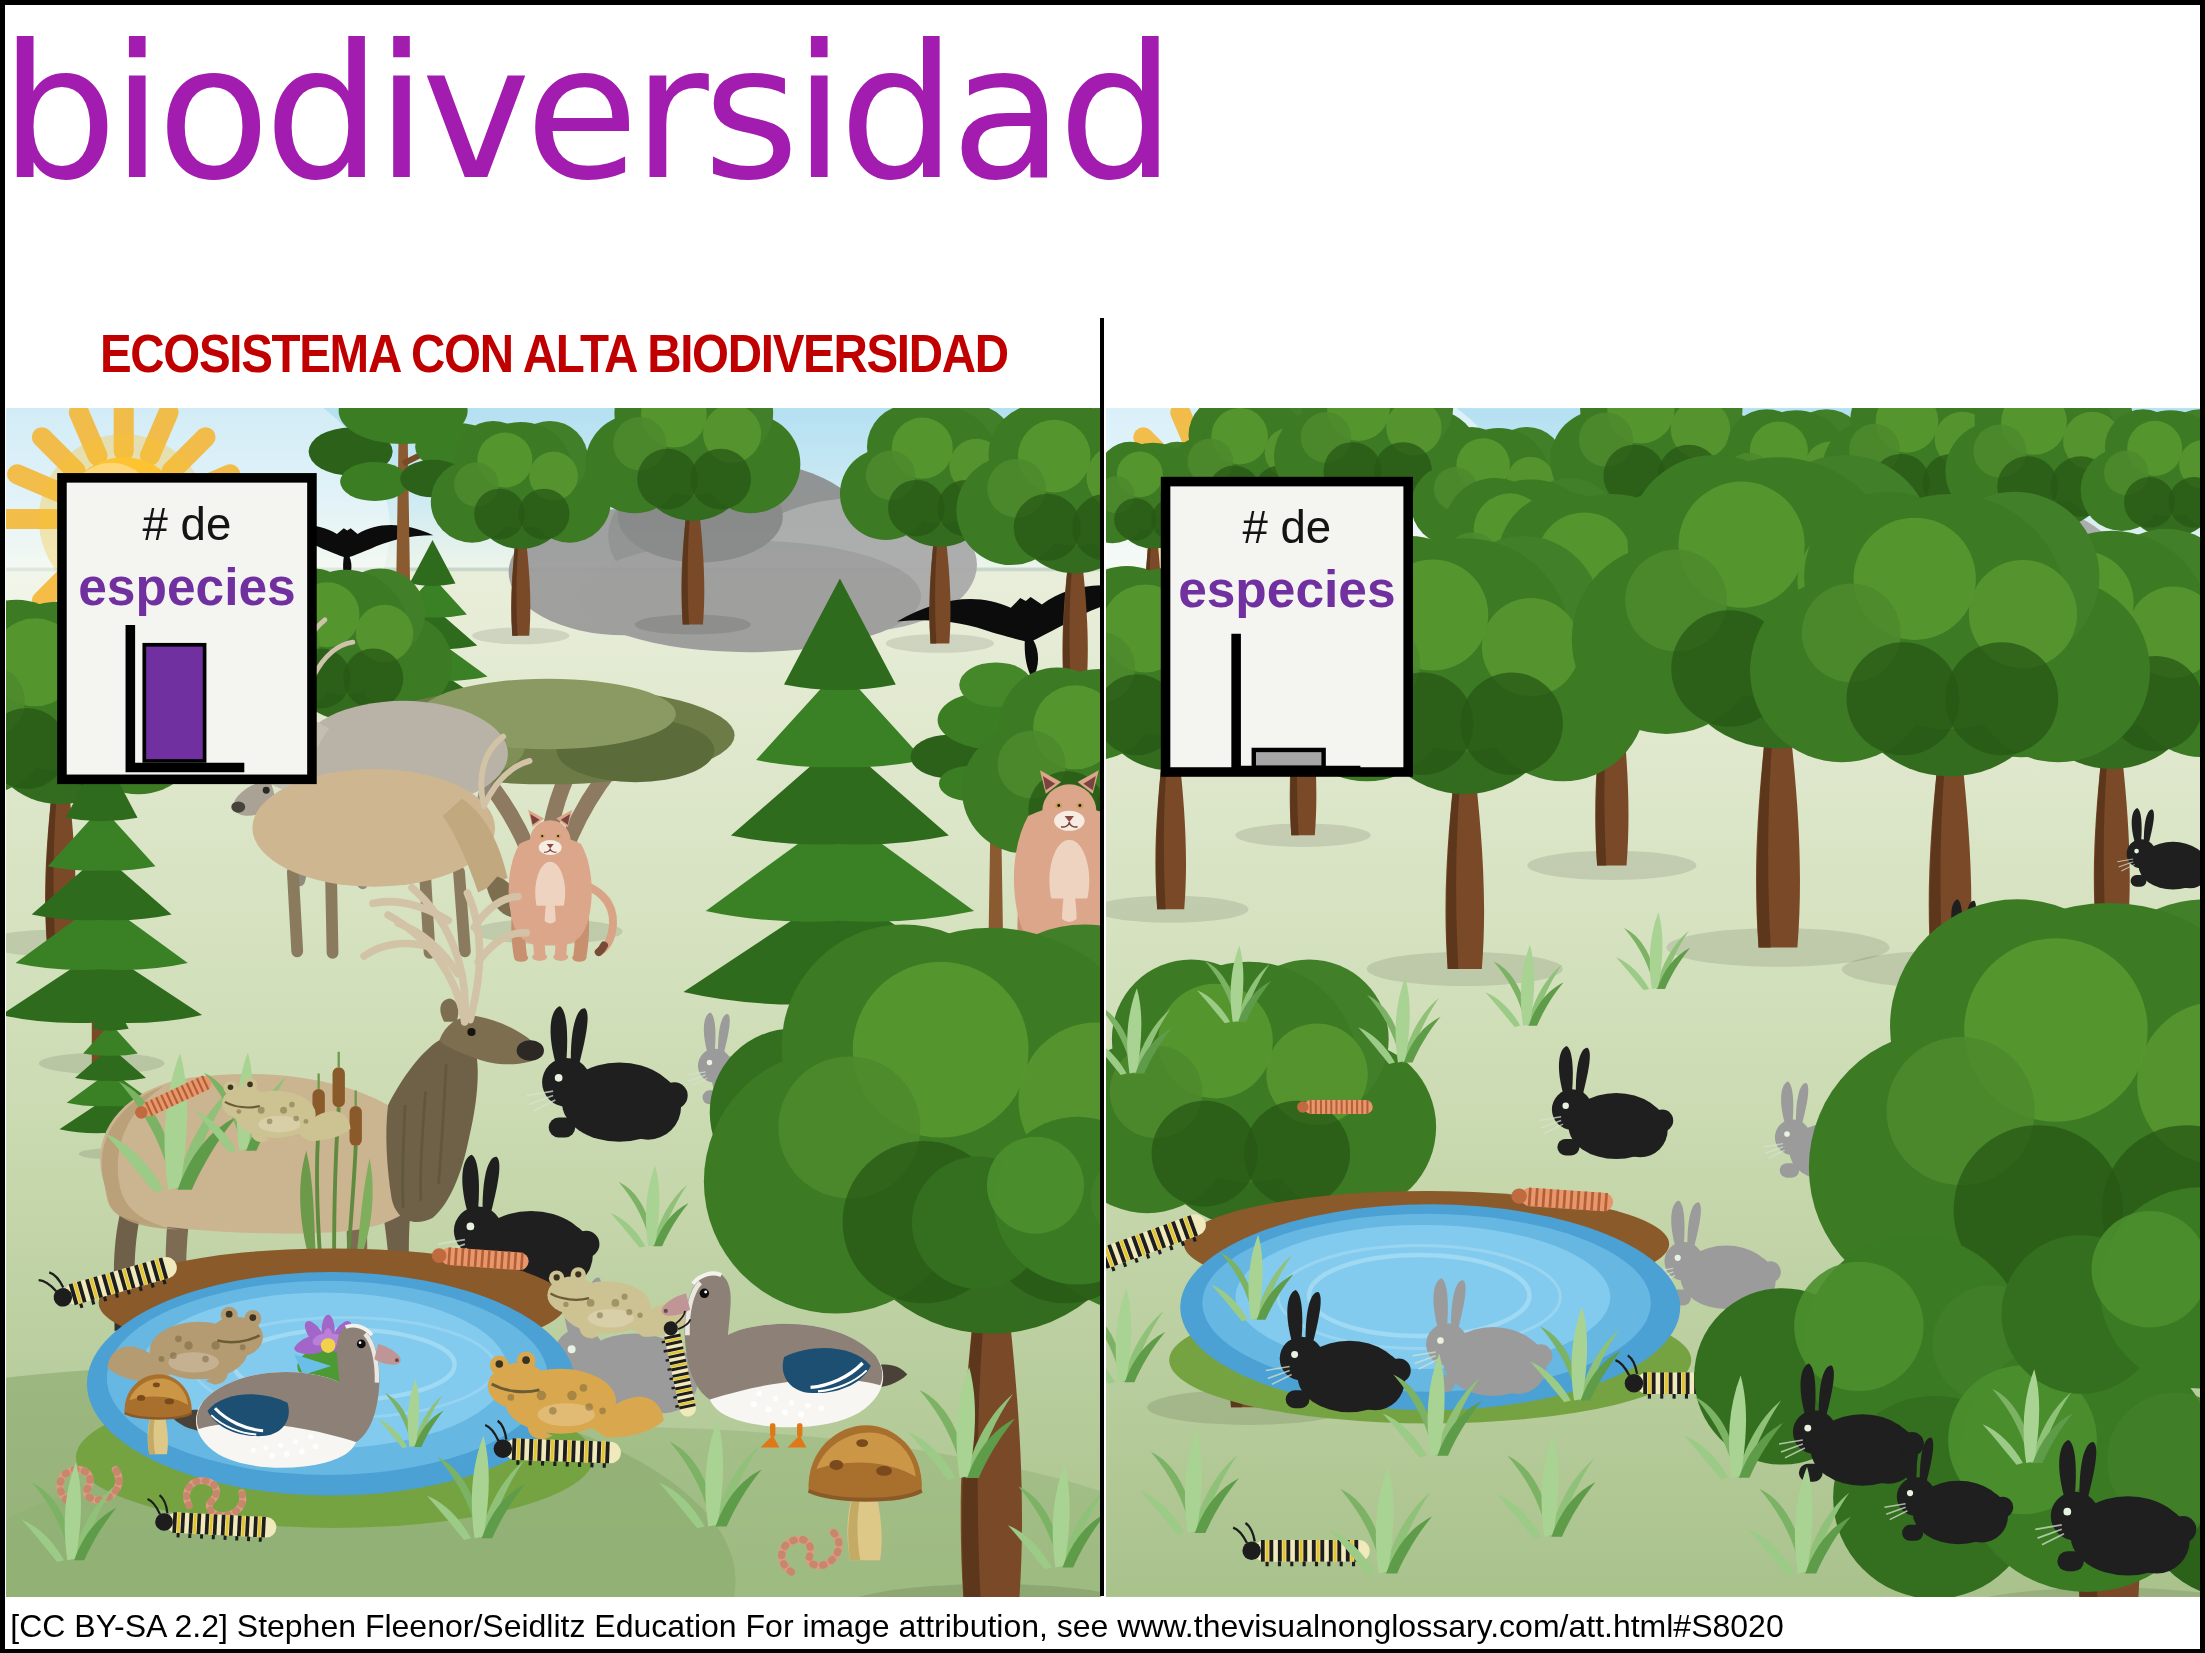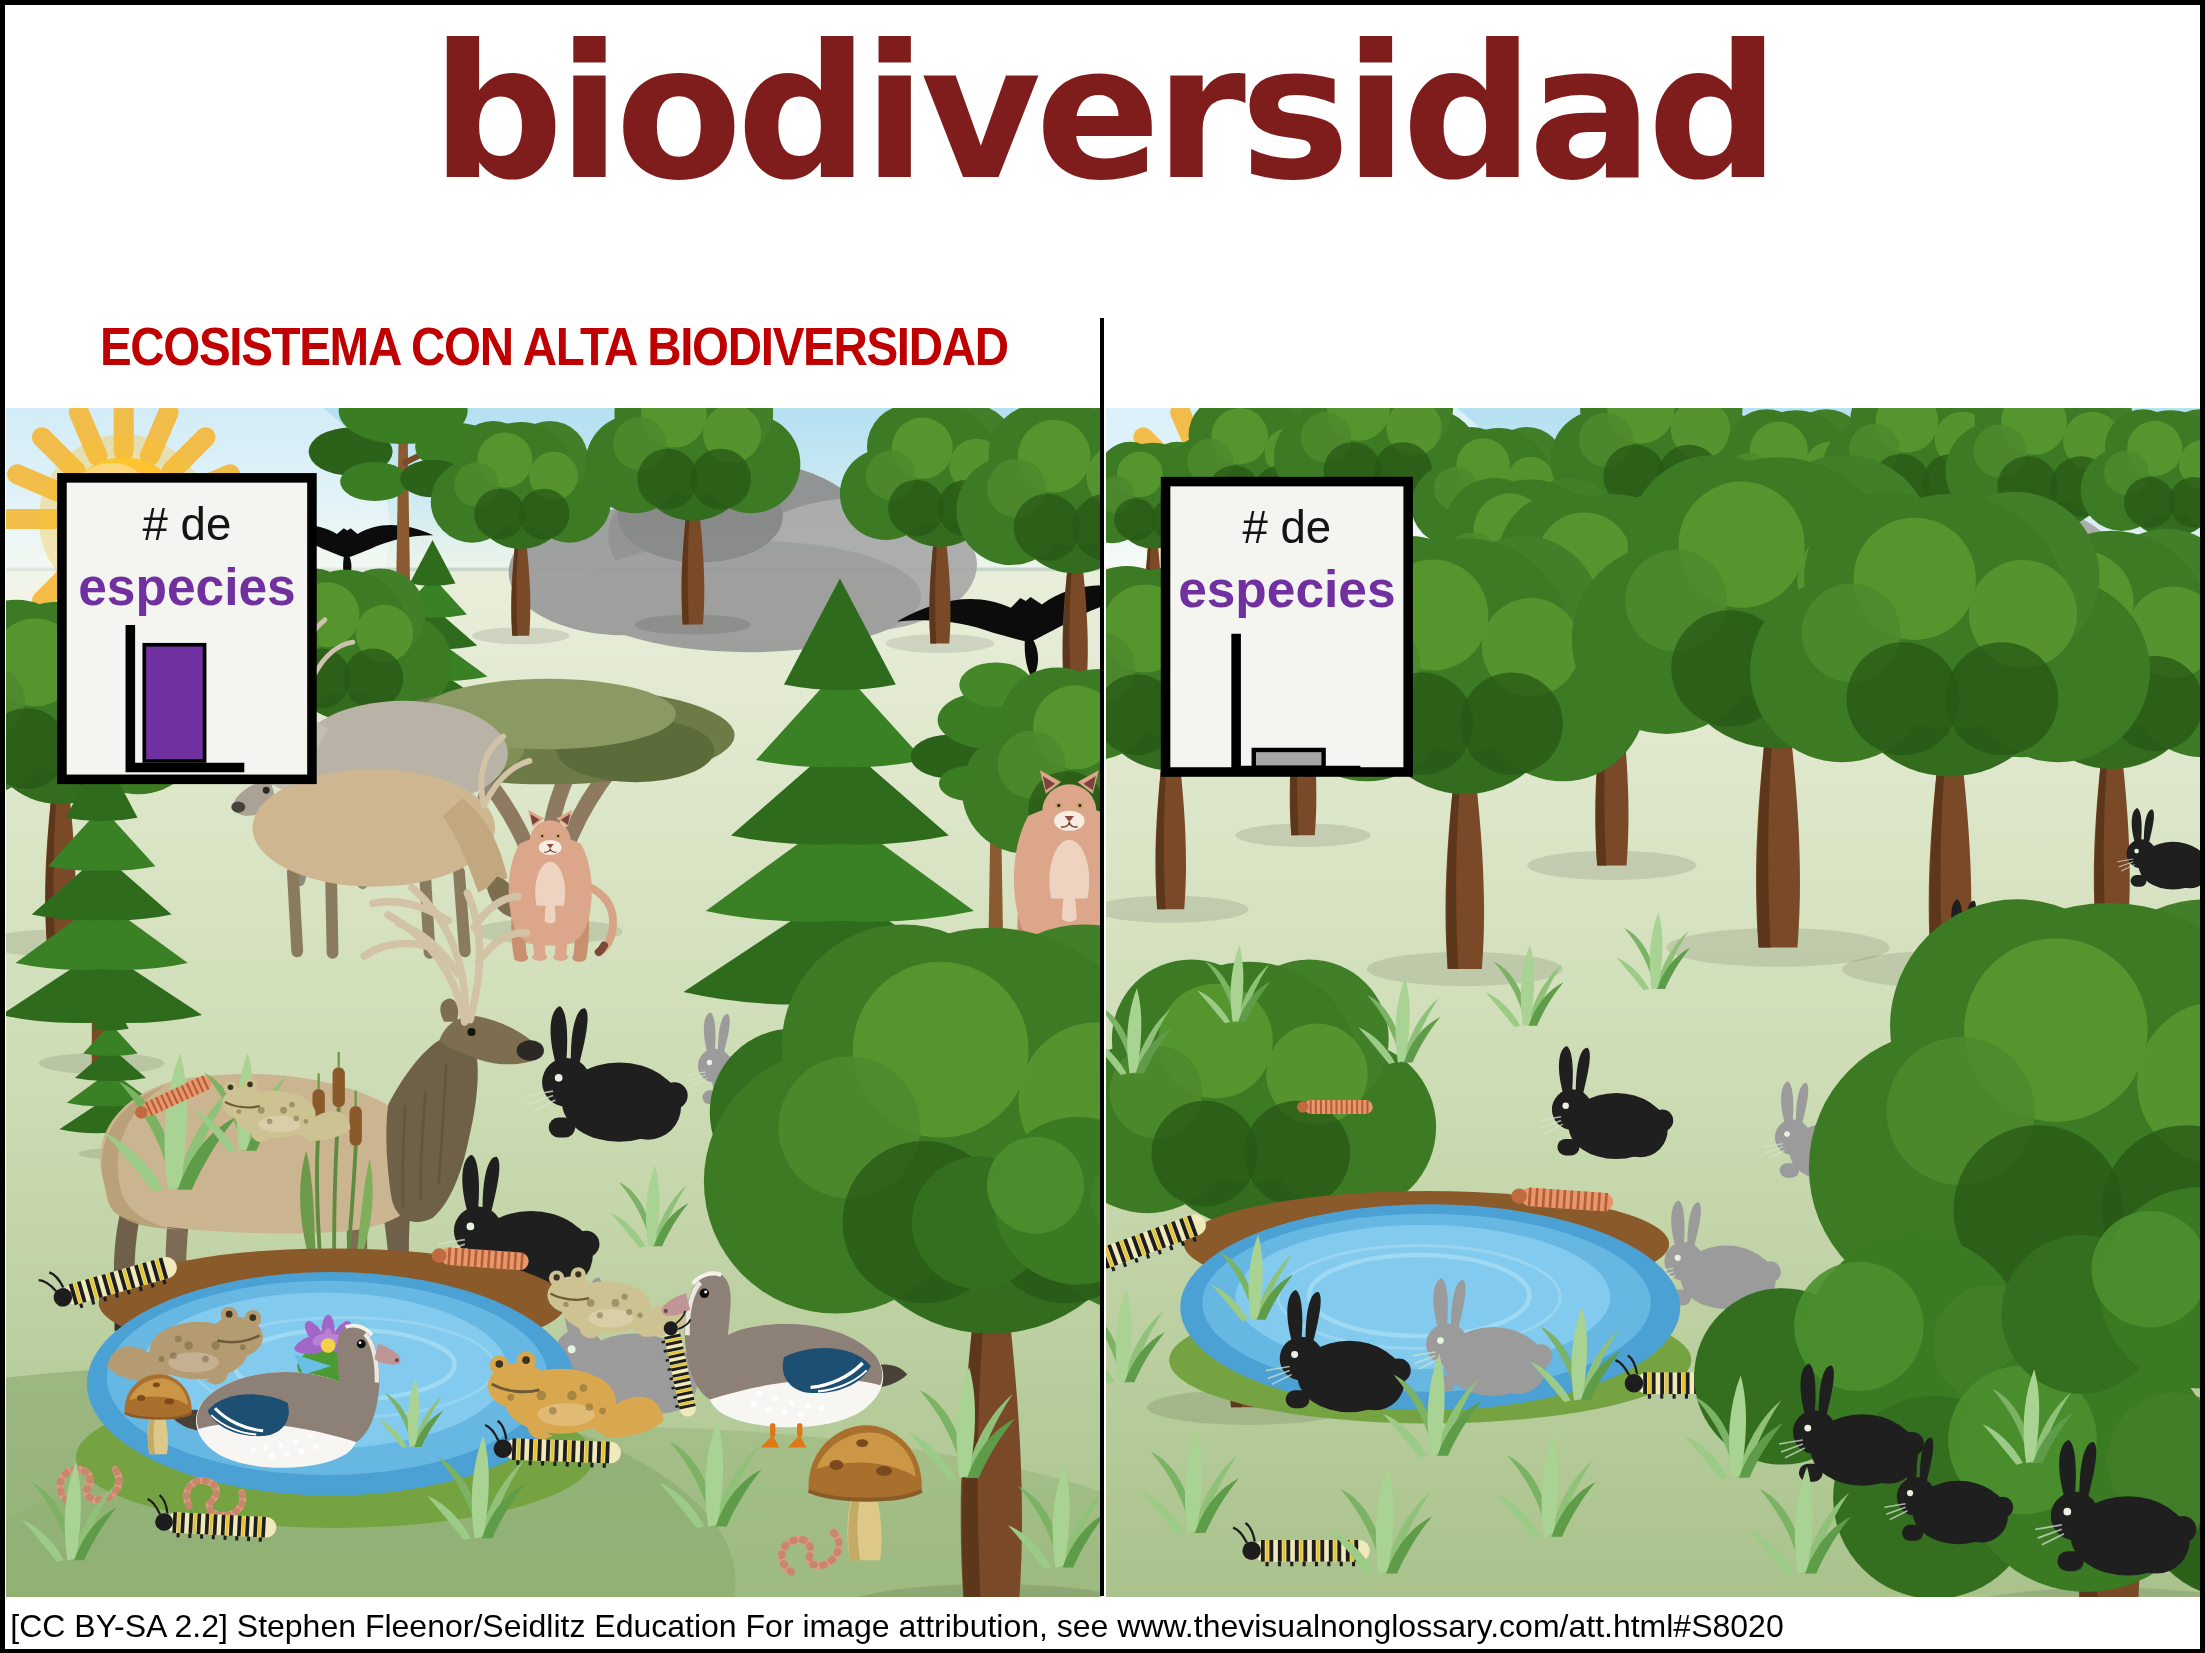--- a/index.html
+++ b/index.html
@@ -1,22 +1,22 @@
 <!DOCTYPE html>
 <html style="font-size:11.8px"><head>
 <meta charset="utf-8">
 <style>
   html,body{margin:0;padding:0;background:#fff}
   .poster{position:relative;width:2205px;height:1654px;background:#ffffff;overflow:hidden;
           font-family:"Liberation Sans",sans-serif}
   .frame{position:absolute;inset:0;border:5.1px solid #000;pointer-events:none;z-index:50}
-  .title{position:absolute;left:0;right:0;top:16px;text-align:center;
+  .title{position:absolute;left:0;right:0;top:16px;text-align:left;
          font-family:"DejaVu Sans","Liberation Sans",sans-serif;
-         font-size:185px;font-weight:700;letter-spacing:-5.9px;color:#7f1d1d;line-height:1.05}
-  .heading{position:absolute;top:315px;height:62px;text-align:center;color:#C00000;
+         font-size:185px;font-weight:400;letter-spacing:-5.9px;color:#a21caf;line-height:1.05}
+  .heading{position:absolute;top:322px;height:62px;text-align:center;color:#C00000;
            font-size:54px;font-weight:700;letter-spacing:-1.5px;white-space:nowrap}
   .heading>span{display:inline-block;transform:scaleX(.88);transform-origin:center}
   .heading.left{left:5.9px;width:1095px}
   .heading.right{left:1106px;width:1094px}
   .scene{position:absolute;top:408px}
   .scene.left{left:5.9px}
   .scene.right{left:1106px}
   .divider{position:absolute;left:1100px;top:318px;width:4.4px;height:1278px;background:#000;z-index:10}
   .attribution{position:absolute;left:10.3px;top:1608px;font-size:32px;color:#000;white-space:nowrap}
   svg text{font-family:"Liberation Sans",sans-serif}

